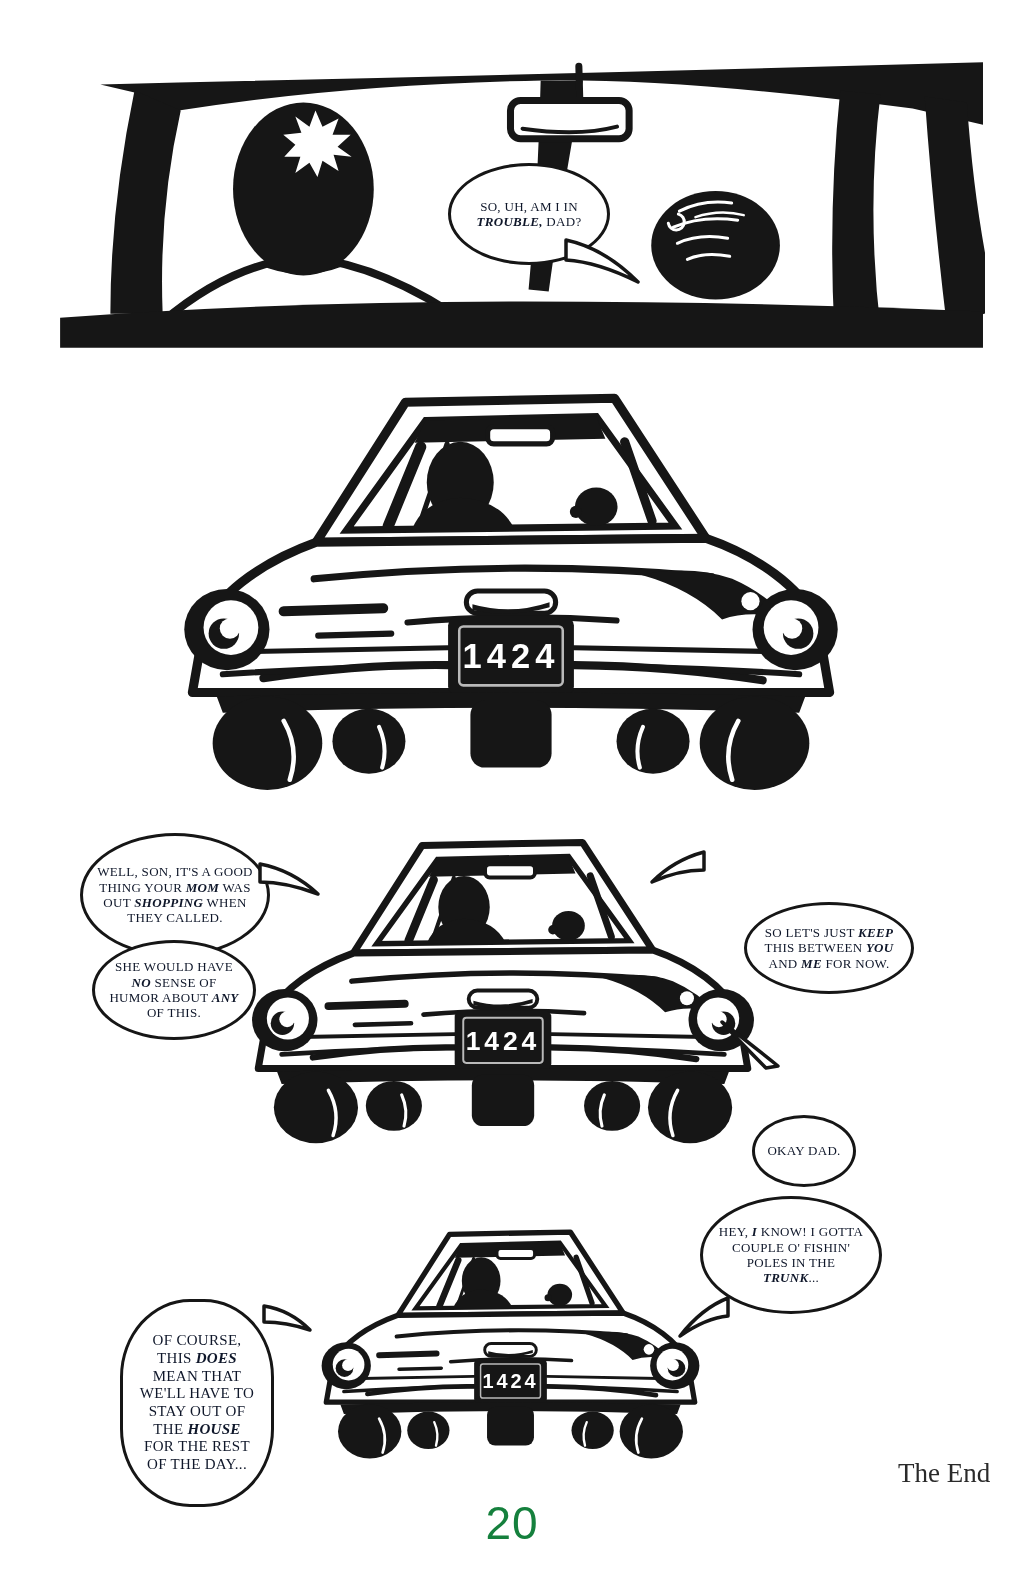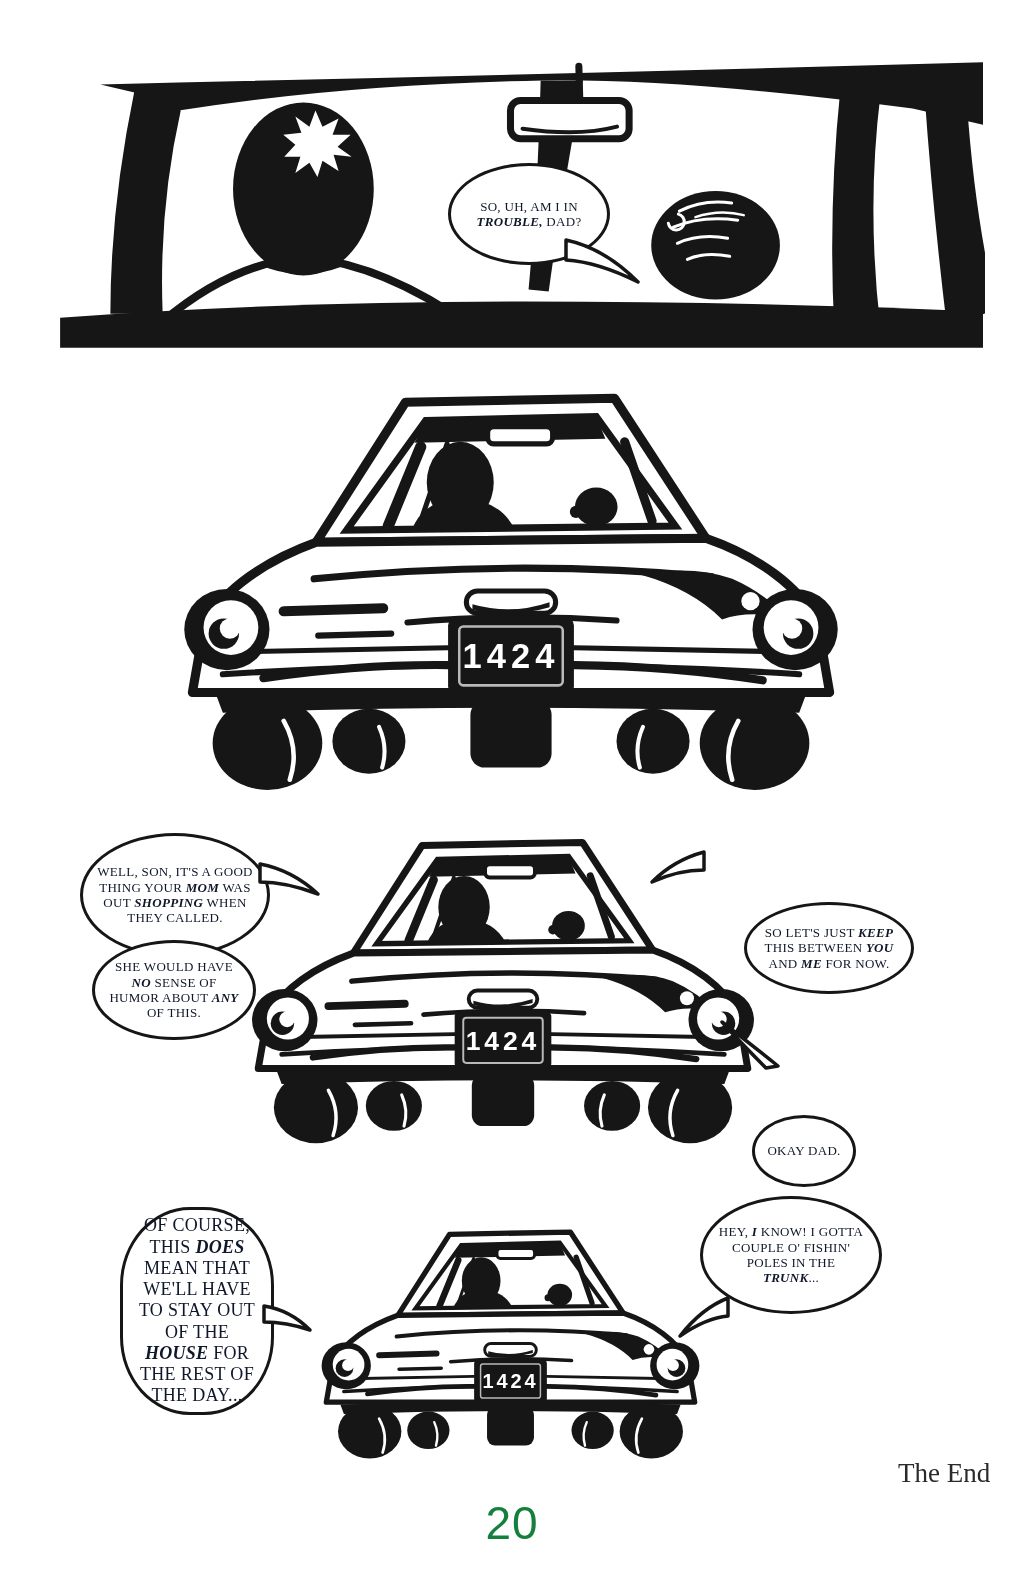--- a/index.html
+++ b/index.html
@@ -190,21 +190,21 @@
     <path d="M56,6 Q26,14 4,36 Q30,24 56,24 Z"></path>
   </svg>
 
   <div class="bubble" style="left:752px;top:1115px;width:104px;height:72px;padding:6px 10px;">
     <span class="btxt"><span>OKAY DAD.</span></span>
   </div>
   <svg class="tail" style="left:714px;top:1016px;" width="72" height="56">
     <path d="M8,6 Q34,26 64,50 L52,52 Q26,26 8,6 Z"></path>
   </svg>
 
-  <div class="bubble" style="left:120px;top:1207px;width:154px;height:208px;border-radius:70px/78px;font-size:18px;">
+  <div class="bubble" style="left:120px;top:1299px;width:154px;height:208px;border-radius:70px/78px;font-size:15px;">
     <span class="btxt"><span>OF COURSE, THIS </span><span class="em">DOES</span><span> MEAN THAT WE'LL HAVE TO STAY OUT OF THE </span><span class="em">HOUSE</span><span> FOR THE REST OF THE DAY...</span></span>
   </div>
   <svg class="tail" style="left:260px;top:1300px;" width="54" height="36">
     <path d="M4,6 Q30,10 50,30 Q26,22 4,22 Z"></path>
   </svg>
 
   <div class="bubble" style="left:700px;top:1196px;width:182px;height:118px;">
     <span class="btxt"><span>HEY, </span><span class="em">I</span><span> KNOW! I GOTTA COUPLE O' FISHIN' POLES IN THE </span><span class="em">TRUNK</span><span>...</span></span>
   </div>
   <svg class="tail" style="left:676px;top:1292px;" width="56" height="48">

